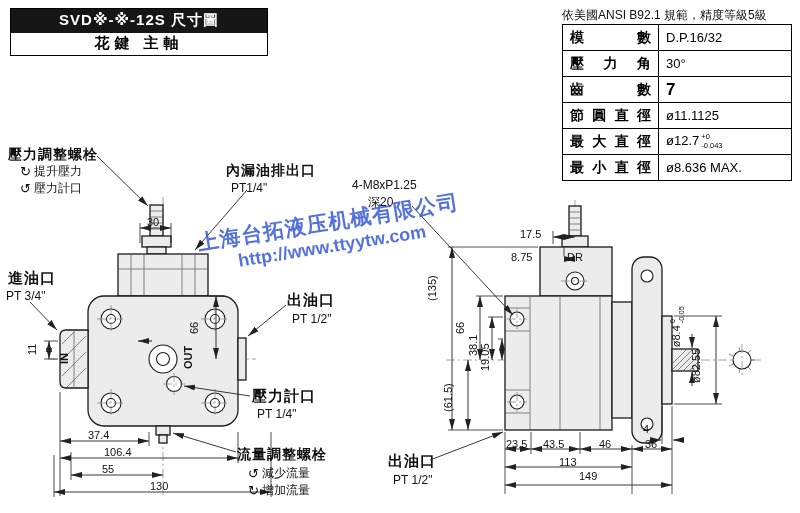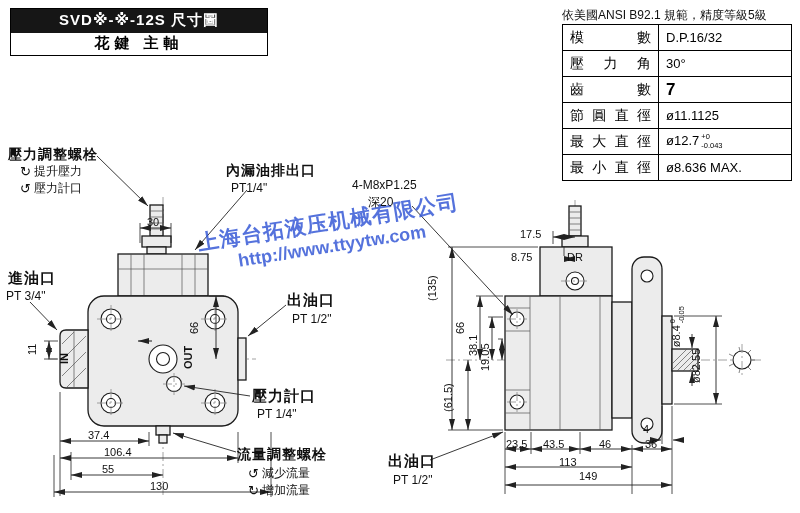--- a/index.html
+++ b/index.html
@@ -29,21 +29,21 @@
   .tolstack{display:inline-flex;flex-direction:column;vertical-align:middle;margin-left:2px}
   .tolstack i{font-style:normal;font-size:7.5px;line-height:1.15}
   
   .title-block{position:absolute;left:10px;top:8px;width:258px;border:1px solid #000;background:#fff}
   .title-bar{background:#161616;color:#fff;font-weight:bold;font-size:15px;text-align:center;padding:2px 0 3px;letter-spacing:1px}
   .title-sub{color:#000;font-weight:bold;font-size:15px;text-align:center;padding:1px 0 2px;letter-spacing:5px}
   
   .spec-note{position:absolute;left:562px;top:7px;font-size:12px;color:#111;white-space:nowrap}
   .spec-table{position:absolute;left:562px;top:24px;width:230px;border-collapse:collapse;background:#fff}
   .spec-table td{border:1px solid #000;height:26px;font-size:13px;color:#000;padding:0 7px}
-  .spec-table td.lab{width:96px;font-weight:normal;font-size:14px;text-align:justify;text-align-last:justify}
+  .spec-table td.lab{width:96px;font-weight:bold;font-size:14px;text-align:justify;text-align-last:justify}
   .spec-table td.val{}
   .spec-table td.val.val-big{font-weight:bold;font-size:17px}
   
   .watermark{position:absolute;left:178px;top:232px;width:300px;transform:rotate(-9deg);transform-origin:0 0;text-align:center;color:#2b50d4;opacity:.8}
   .wm-company{font-size:21px;font-weight:bold;letter-spacing:1px;white-space:nowrap}
   .wm-url{font-size:18px;font-weight:bold;white-space:nowrap}
 </style>
 </head>
 <body>
 

